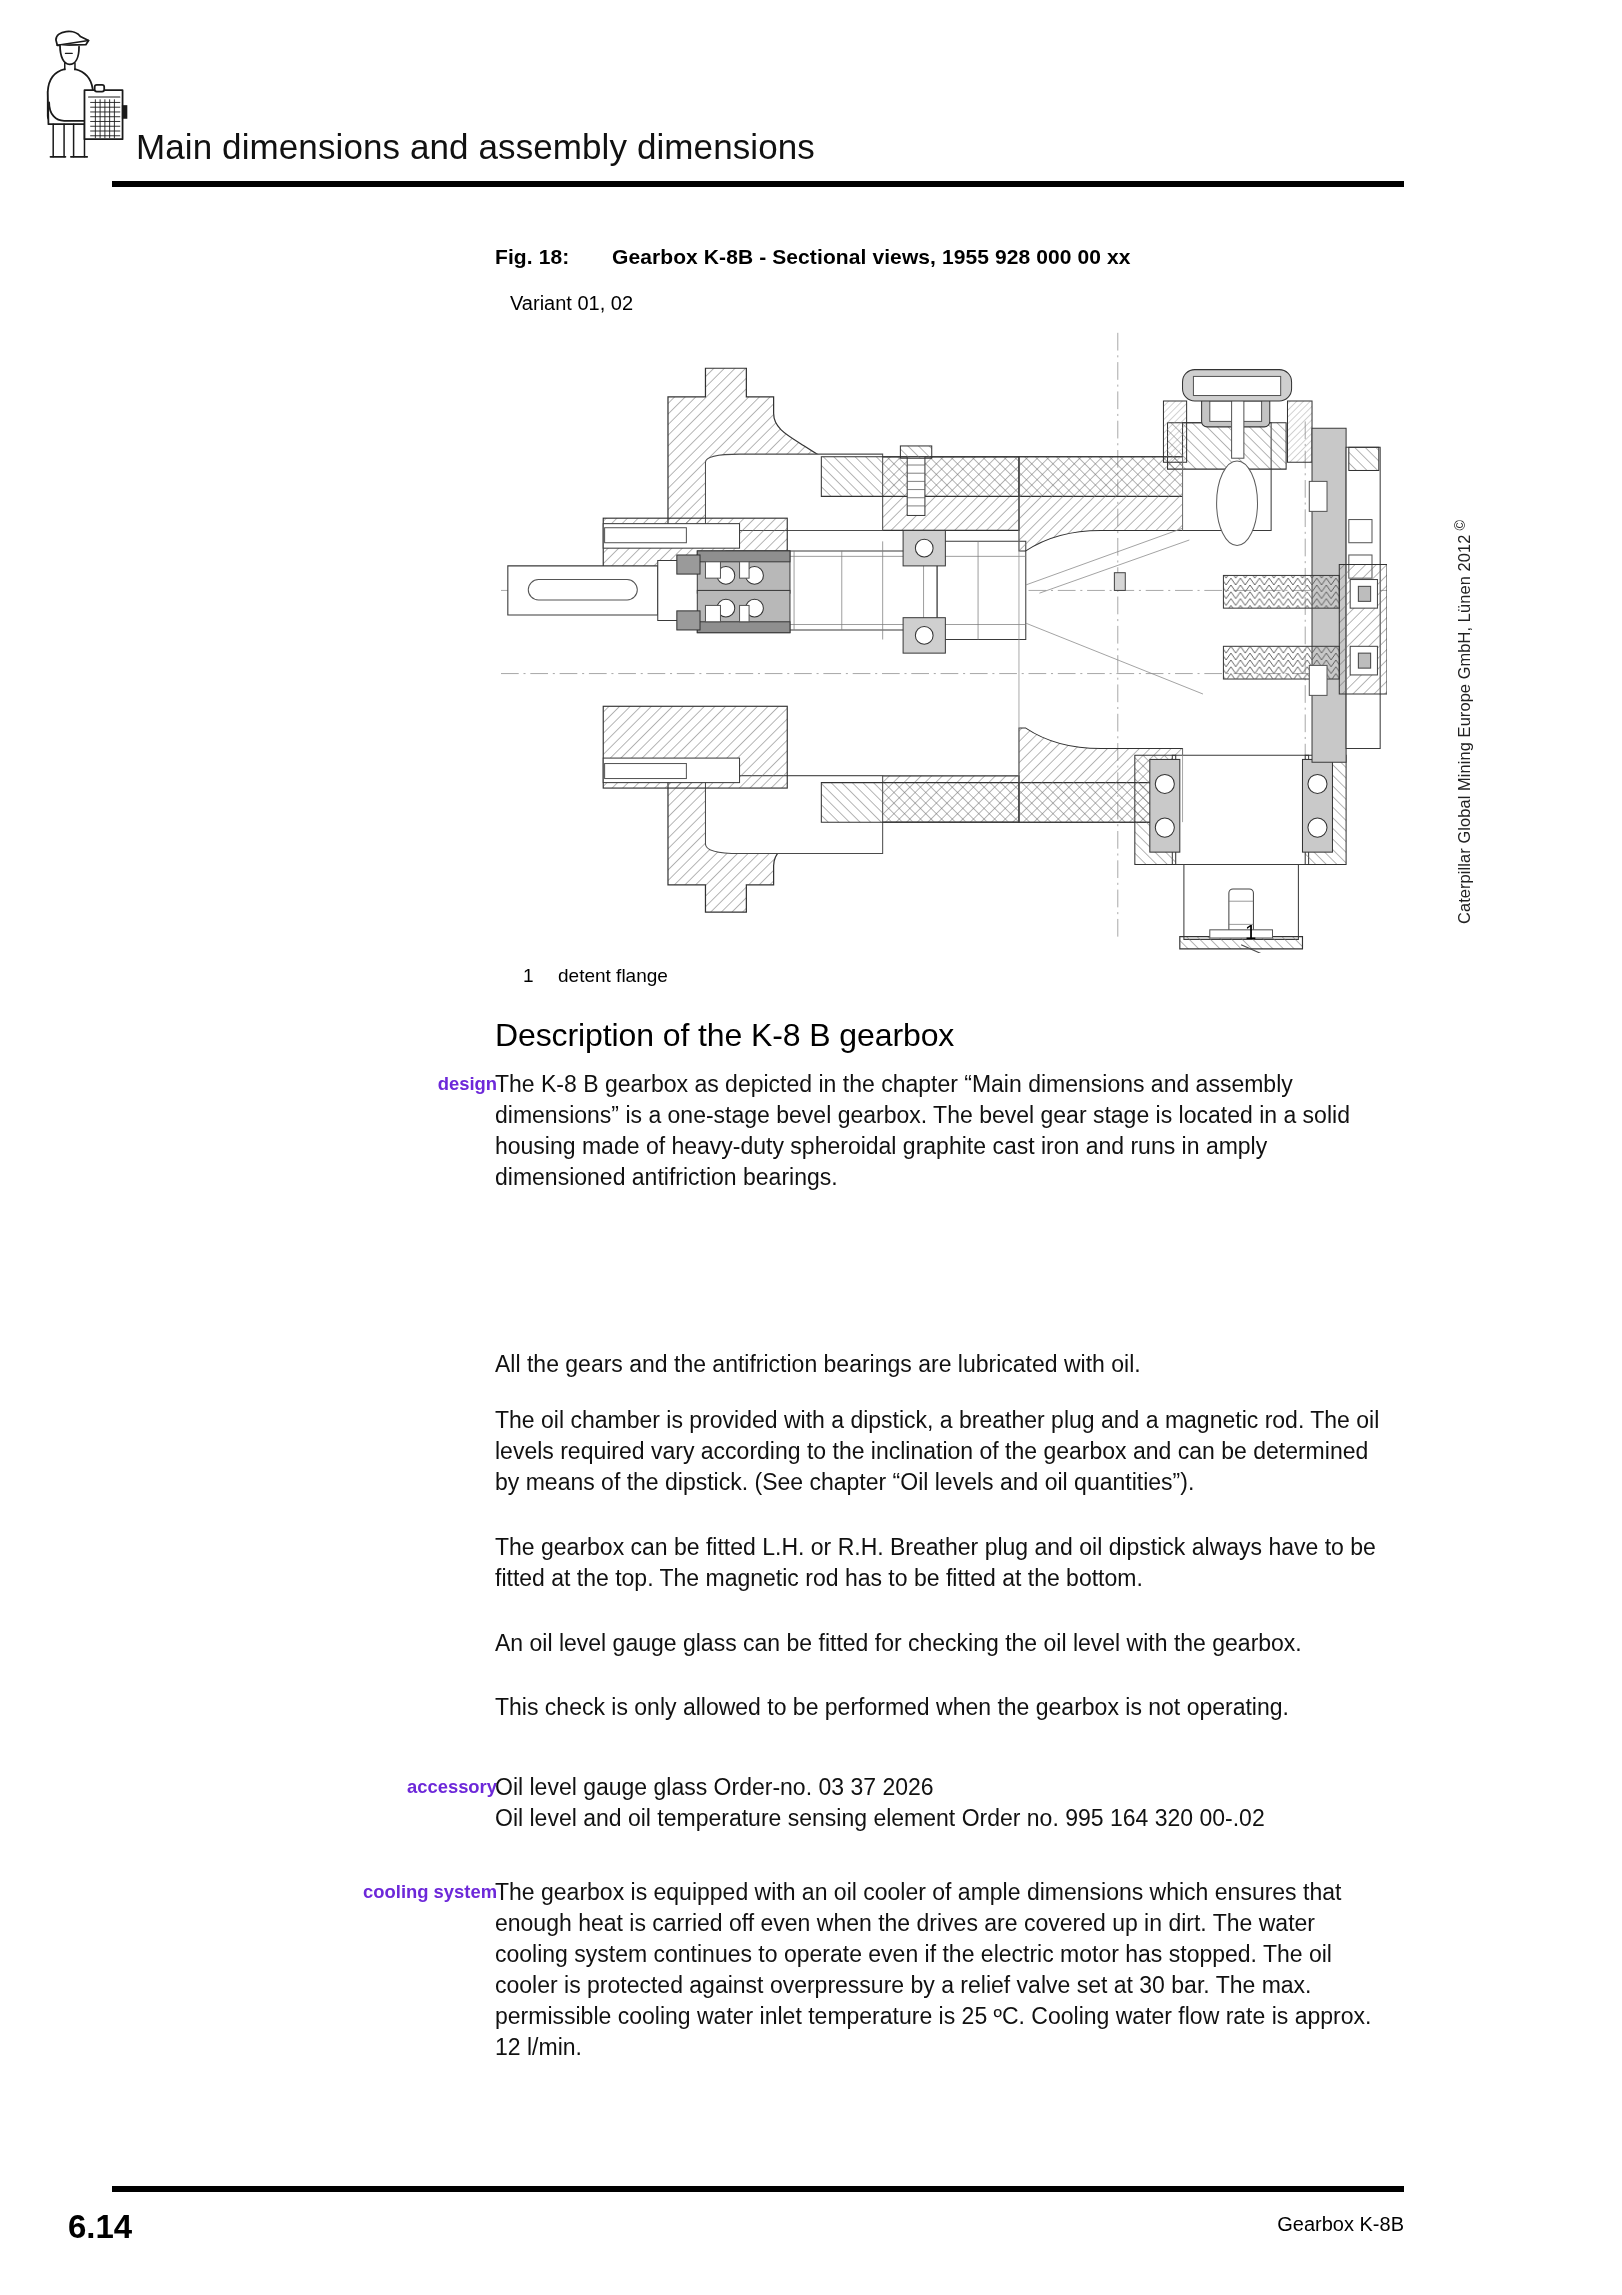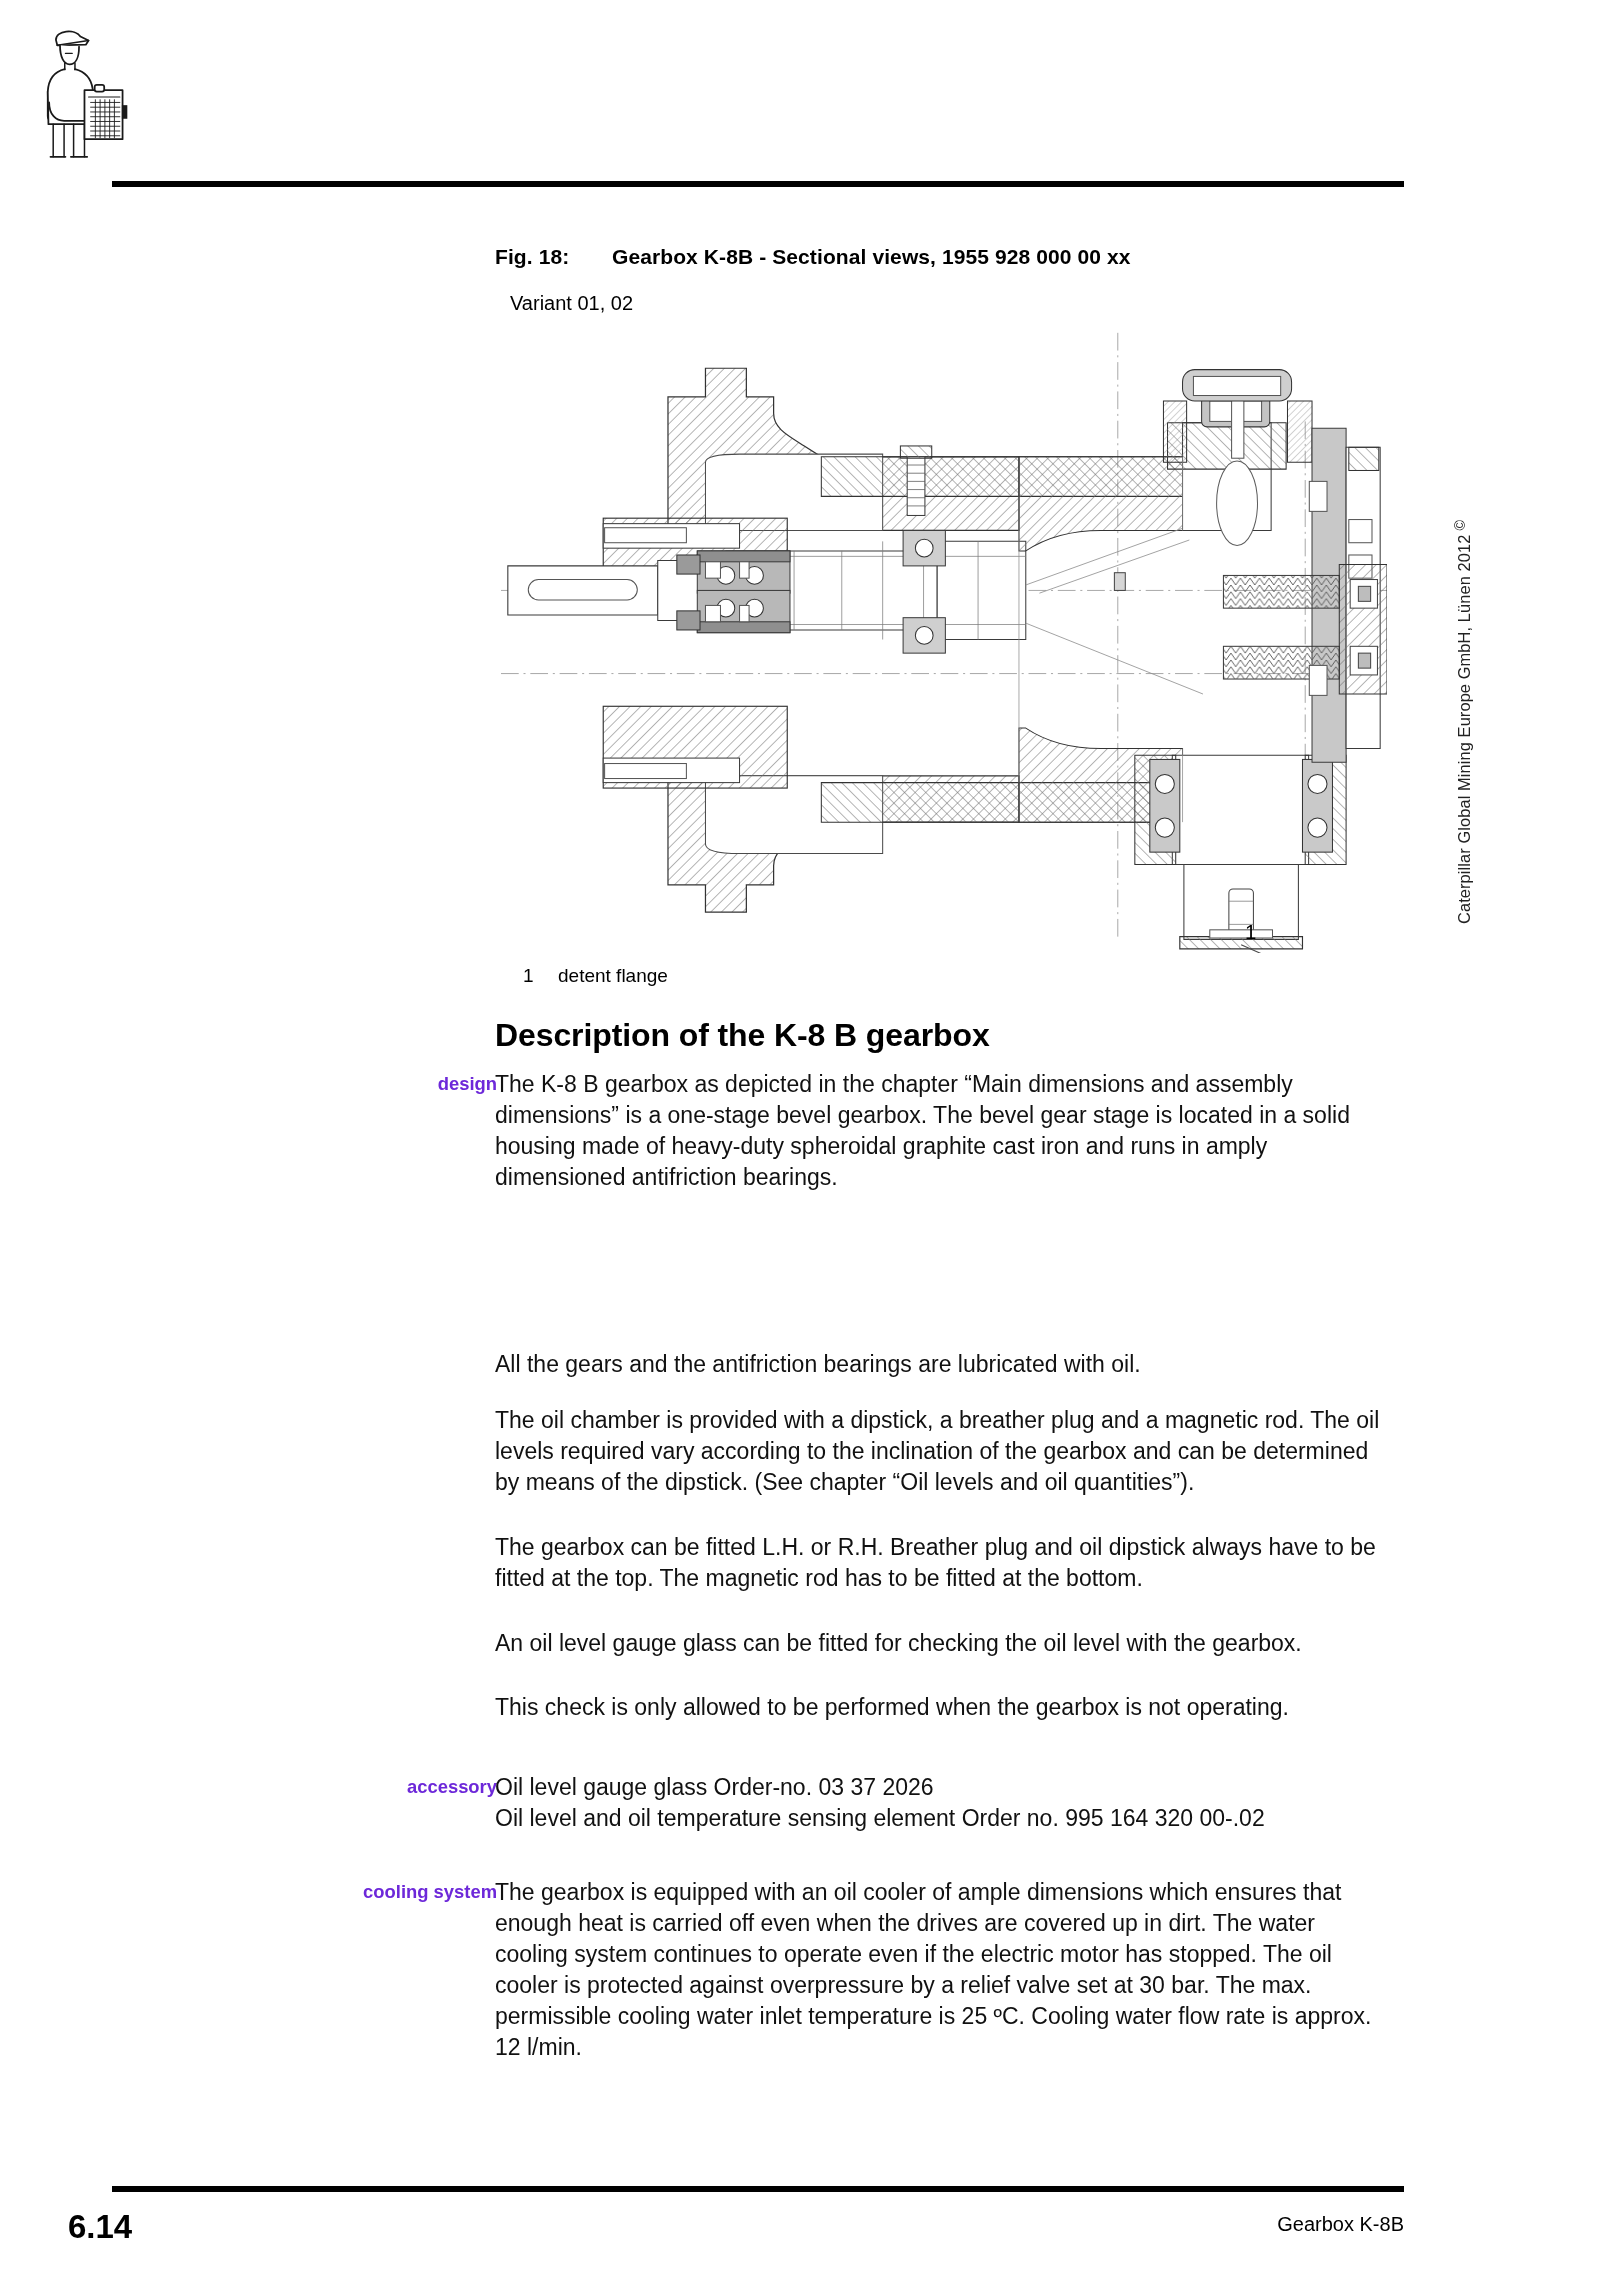--- a/index.html
+++ b/index.html
@@ -91,21 +91,21 @@
     white-space: nowrap;
   }
   #legend .lg-num { display: inline-block; width: 35px; }
 
   
   #section-heading {
     position: absolute;
     left: 495px;
     top: 1017px;
     font-size: 32px;
-    font-weight: bold;
+    font-weight: normal;
     white-space: nowrap;
     letter-spacing: -0.1px;
   }
 
   
   .body-col {
     position: absolute;
     left: 495px;
     width: 886px;
     font-size: 23px;
@@ -199,20 +199,21 @@
 
         <g stroke="#1a1a1a" stroke-width="1.3">
           <path d="M95 128 L138 128 M95 135 L138 135 M95 142 L138 142 M95 149 L138 149 M95 156 L138 156 M95 163 L138 163 M95 170 L138 170 M95 177 L138 177"></path>
           <path d="M102 124 L102 180 M109 124 L109 180 M116 124 L116 180 M123 124 L123 180 M130 124 L130 180"></path>
         </g>
         <path d="M92 120 L138 120" stroke-width="1.6"></path>
       </g>
     </svg>
   </div>
 
+  <div id="page-title">Main dimensions and assembly dimensions</div>
   <div id="header-rule"></div>
 
   <div id="fig-caption">
     <span class="figno">Fig. 18:</span><span>Gearbox K-8B - Sectional views, 1955 928 000 00 xx</span>
   </div>
   <div id="fig-variant">Variant 01, 02</div>
 
   <div id="drawing-wrap">
     <svg width="886" height="627" viewBox="0 0 1300 920" xmlns="http://www.w3.org/2000/svg">
       <defs>

